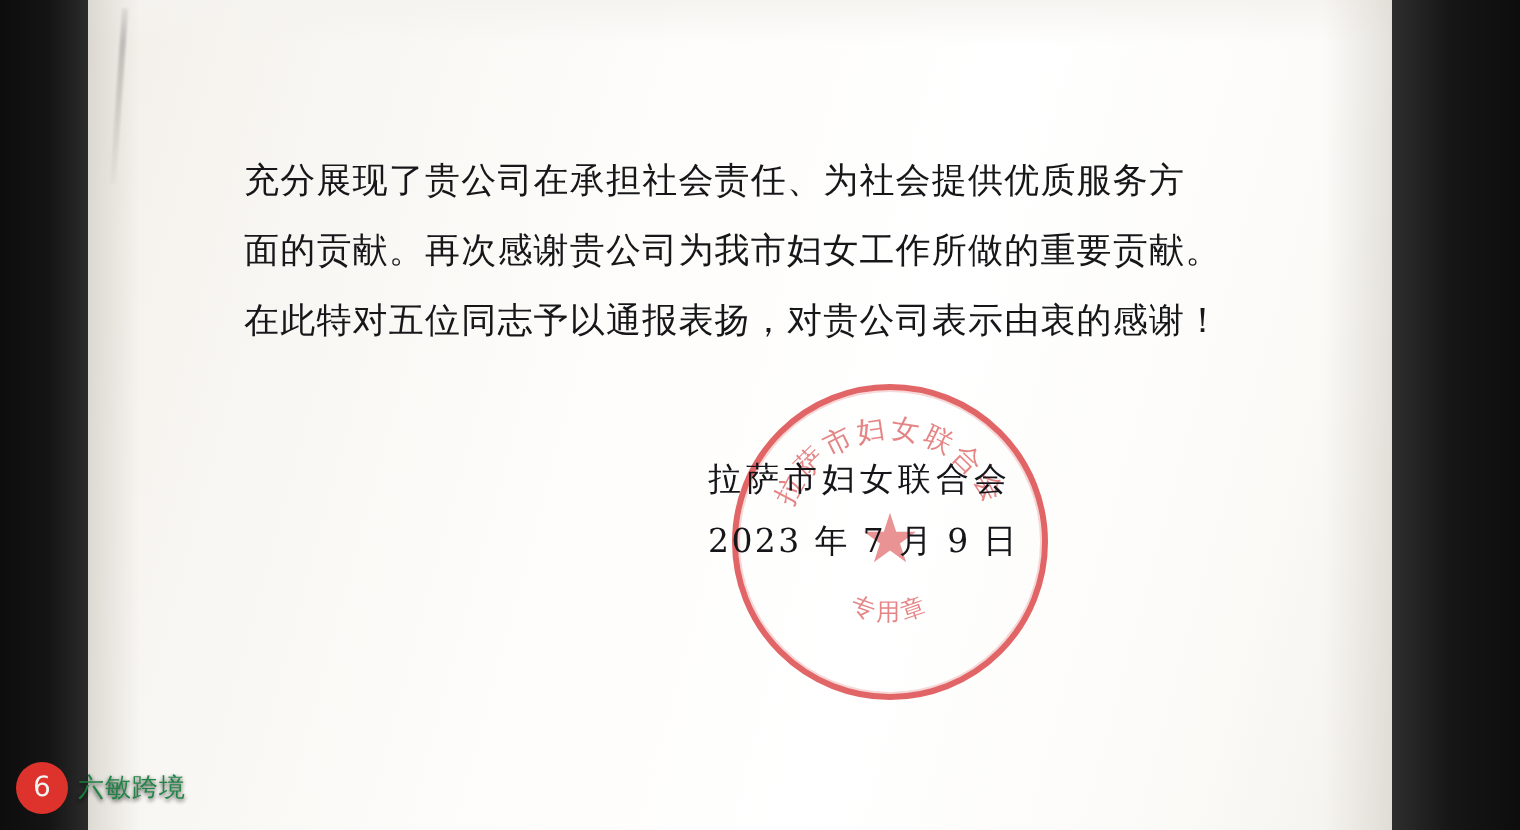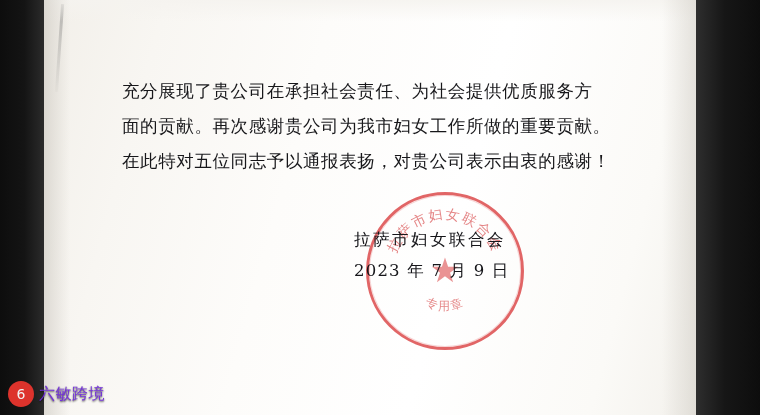--- a/index.html
+++ b/index.html
@@ -148,22 +148,22 @@
     border-radius: 50%;
     background: #e8352e;
     display: flex;
     align-items: center;
     justify-content: center;
     color: #fff;
     font-size: 14px;
     font-family: "DejaVu Sans", sans-serif;
   }
   .wm-text {
-    color: #6d28d9;
-    font-size: 16px;
+    color: #15803d;
+    font-size: 13px;
     font-family: "DejaVu Sans", "Liberation Sans", sans-serif;
     text-shadow: 0 1px 2px rgba(0,0,0,0.8);
     letter-spacing: 0.5px;
   }
 </style>
 </head>
 <body>
 
 <div id="page">
 

